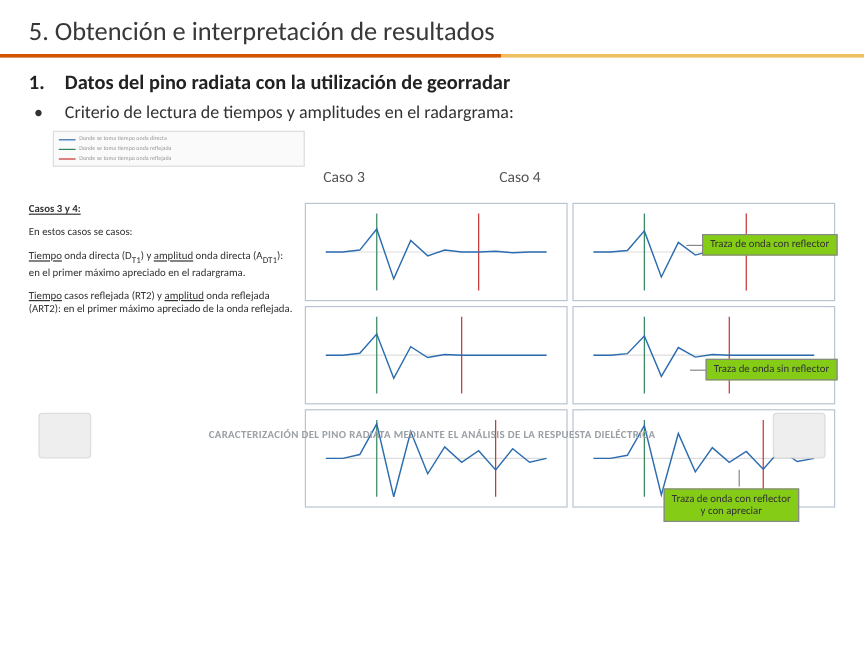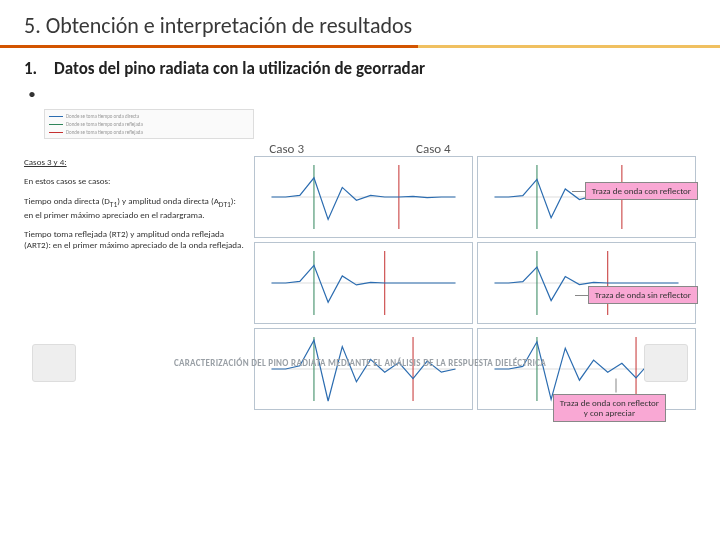--- a/index.html
+++ b/index.html
@@ -10,31 +10,31 @@
 .row1{display:flex;align-items:baseline;gap:14px;font-size:17px;font-weight:700;color:#222;margin-bottom:6px}
 .row1 .num{width:16px}
 .row1 .txt{}
 .row2{display:flex;align-items:baseline;gap:14px;font-size:15px;color:#333;margin-bottom:6px}
 .row2 .bul{width:16px;text-align:center}
 .legend{margin:4px 0 2px 20px;display:flex;align-items:center;gap:8px}
 .legend-img{width:210px;height:30px;border:1px solid #ddd;background:#fafafa;display:flex;flex-direction:column;justify-content:space-around;font-size:5px;color:#999;padding:2px 4px;box-sizing:border-box}
 .legend-img div{display:flex;align-items:center;gap:3px}
 .lline{width:14px;height:1px}
 .c0{background:#2b6cb0}.c1{background:#2f855a}.c2{background:#c53030}
-.case-labels{display:flex;justify-content:center;gap:112px;font-size:13px;color:#555;margin:2px 0 0}
+.case-labels{display:flex;justify-content:center;gap:112px;font-size:13px;color:#555;margin:2px 0 13px}
 .main{display:flex;gap:10px;padding:0 24px}
 .left{width:220px;font-size:9px;color:#333;line-height:1.25}
-.left .hd{font-weight:400;text-decoration:underline;margin-bottom:8px}
+.left .hd{font-weight:700;text-decoration:underline;margin-bottom:8px}
 .left p{margin:0 0 8px}
-.left .u{}
+.left .u{text-decoration:underline}
 .right{flex:1;position:relative}
 .grid{display:grid;grid-template-columns:1fr 1fr;grid-template-rows:repeat(3,82px);gap:4px}
 .chart{border:1px solid #b8c4d0;background:#fff;position:relative;overflow:hidden}
 .chart svg{width:100%;height:100%;display:block}
-.callout{position:absolute;background:#f9a8d4;border:1px solid #888;font-size:9px;color:#333;padding:3px 6px;line-height:1.1;text-align:center;z-index:5}
+.callout{position:absolute;background:#84cc16;border:1px solid #888;font-size:9px;color:#333;padding:3px 6px;line-height:1.1;text-align:center;z-index:5}
 .callout::before{content:"";position:absolute;width:14px;height:1px;background:#888}
 .co1{top:26px;right:-2px}
 .co1::before{left:-14px;top:8px}
 .co2{top:130px;right:-2px}
 .co2::before{left:-14px;top:8px}
 .co3{top:238px;right:30px}
 .co3::before{left:50%;top:-10px;transform:rotate(90deg)}
 .footer{position:absolute;bottom:6px;left:0;right:0;display:flex;align-items:center;justify-content:space-between;padding:0 32px}
 .logo{width:42px;height:36px;background:#eee;border:1px solid #ddd;border-radius:3px}
 .ftxt{flex:1;text-align:center;font-size:9px;color:#9aa0a6;letter-spacing:.3px;line-height:1.25}
@@ -47,20 +47,21 @@
   <div class="title">5. Obtención e interpretación de resultados</div>
   <div class="accent-bar"></div>
 
   <div class="body">
     <div class="row1">
       <span class="num">1.</span>
       <span class="txt">Datos del pino radiata con la utilización de georradar</span>
     </div>
     <div class="row2">
       <span class="bul">•</span>
+      <span>Criterio de lectura de tiempos y amplitudes en el radargrama:</span>
     </div>
 
     <div class="legend">
       <div class="legend-img">
         <div>
             <span class="lline c0"></span>
             <span>Donde se toma tiempo onda directa</span>
           </div>
         <div>
             <span class="lline c1"></span>
@@ -77,21 +78,21 @@
   <div class="case-labels">
     <span>Caso 3</span>
     <span>Caso 4</span>
   </div>
 
   <div class="main">
     <div class="left">
       <div class="hd">Casos 3 y 4:</div>
       <p>En estos casos se casos:</p>
       <p><span class="u">Tiempo</span><span> onda directa (D</span><sub>T1</sub><span>) y </span><span class="u">amplitud</span><span> onda directa (A</span><sub>DT1</sub><span>): en el primer máximo apreciado en el radargrama.</span></p>
-      <p><span class="u">Tiempo</span><span> toma reflejada (RT2) y </span><span class="u">amplitud</span><span> onda reflejada (ART2): en el primer máximo apreciado de la onda reflejada.</span></p>
+      <p><span class="u">Tiempo</span><span> casos reflejada (RT2) y </span><span class="u">amplitud</span><span> onda reflejada (ART2): en el primer máximo apreciado de la onda reflejada.</span></p>
     </div>
 
     <div class="right">
       <div class="grid">
         <div class="chart">
             <svg viewBox="0 0 200 80">
               <rect x="0" y="0" width="200" height="80" fill="#fff"></rect>
               <line x1="8" y1="40" x2="192" y2="40" stroke="#ddd"></line>
               <line x1="50.46153846153847" y1="8" x2="50.46153846153847" y2="72" stroke="#2f855a" stroke-width="1"></line>
               <line x1="135.3846153846154" y1="8" x2="135.3846153846154" y2="72" stroke="#c53030" stroke-width="1"></line>

